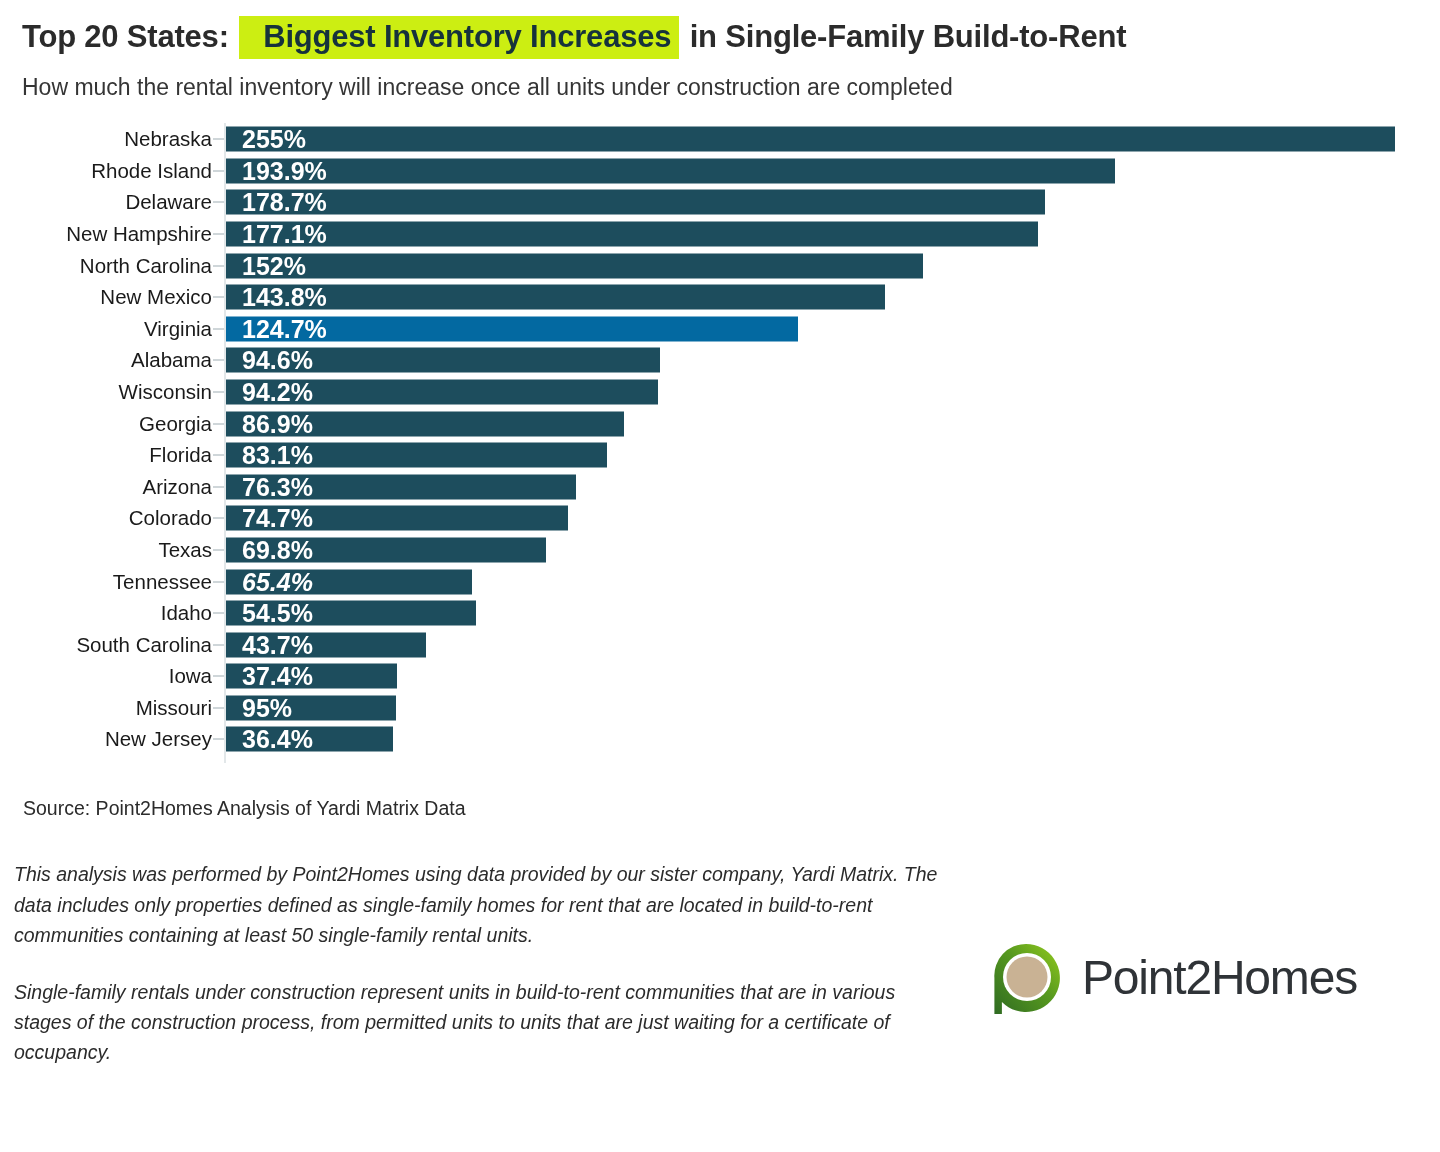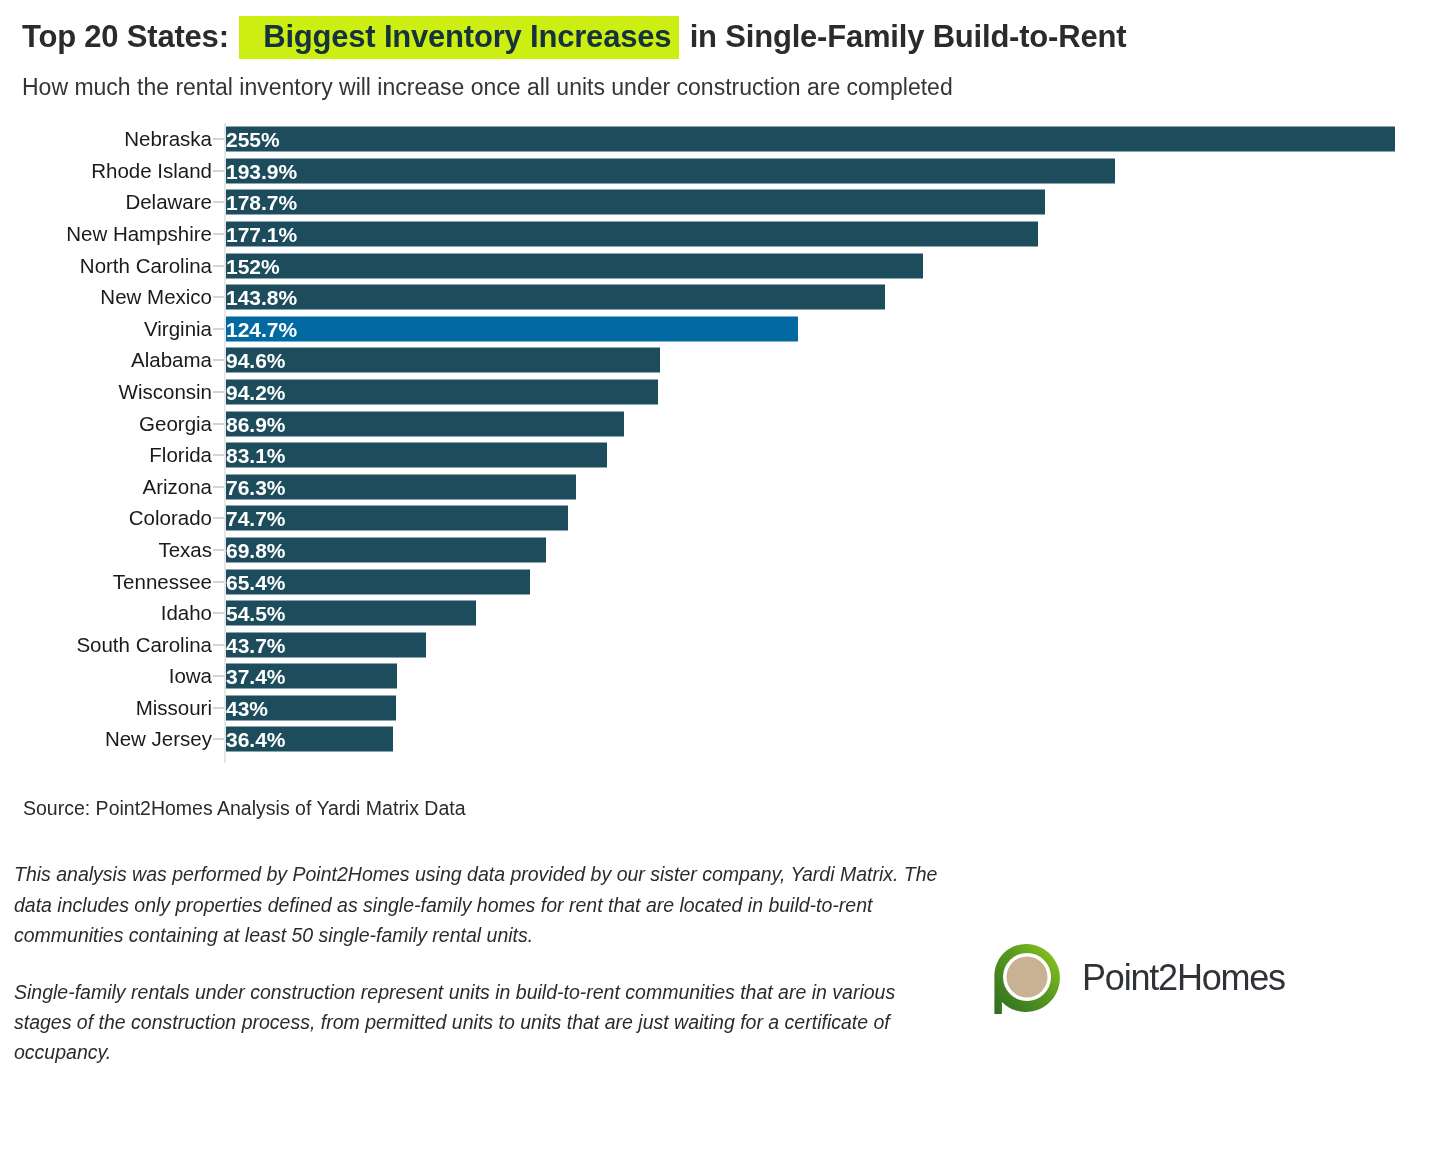--- a/index.html
+++ b/index.html
@@ -86,23 +86,23 @@
     top: 50%;
     transform: translateY(-50%);
     height: 25px;
     background: #1d4d5d;
     display: flex;
     align-items: center;
     box-sizing: border-box;
   }
   .bar-value {
     color: #ffffff;
-    font-size: 21px;
+    font-size: 25px;
     font-weight: bold;
-    padding-left: 0;
+    padding-left: 16px;
     white-space: nowrap;
     line-height: 1;
   }
 
   
   .footer {
     position: absolute;
     left: 0;
     top: 796px;
     width: 1440px;
@@ -138,21 +138,21 @@
     align-items: center;
     gap: 16px;
   }
   .logo-mark {
     position: relative;
     width: 80px;
     height: 80px;
     flex: 0 0 auto;
   }
   .logo-text {
-    font-size: 36px;
+    font-size: 48px;
     color: #2f3337;
     letter-spacing: -1.2px;
     line-height: 1;
     font-weight: normal;
     white-space: nowrap;
   }
 </style>
 </head>
 <body>
 
@@ -260,21 +260,21 @@
       <div class="row">
         <div class="row-label">Texas</div>
         <div class="tick"></div>
         <div class="bar" style="width: 319.985px; background: rgb(29, 77, 93);">
           <span class="bar-value">69.8%</span>
         </div>
       </div>
       <div class="row">
         <div class="row-label">Tennessee</div>
         <div class="tick"></div>
-        <div class="bar" style="width: 304px; background: rgb(29, 77, 93);">
+        <div class="bar" style="width: 246px; background: rgb(29, 77, 93); font-style: italic;">
           <span class="bar-value">65.4%</span>
         </div>
       </div>
       <div class="row">
         <div class="row-label">Idaho</div>
         <div class="tick"></div>
         <div class="bar" style="width: 249.845px; background: rgb(29, 77, 93);">
           <span class="bar-value">54.5%</span>
         </div>
       </div>
@@ -289,21 +289,21 @@
         <div class="row-label">Iowa</div>
         <div class="tick"></div>
         <div class="bar" style="width: 171.453px; background: rgb(29, 77, 93);">
           <span class="bar-value">37.4%</span>
         </div>
       </div>
       <div class="row">
         <div class="row-label">Missouri</div>
         <div class="tick"></div>
         <div class="bar" style="width: 169.62px; background: rgb(29, 77, 93);">
-          <span class="bar-value">43%</span>
+          <span class="bar-value">95%</span>
         </div>
       </div>
       <div class="row">
         <div class="row-label">New Jersey</div>
         <div class="tick"></div>
         <div class="bar" style="width: 166.869px; background: rgb(29, 77, 93);">
           <span class="bar-value">36.4%</span>
         </div>
       </div>
     </div>

